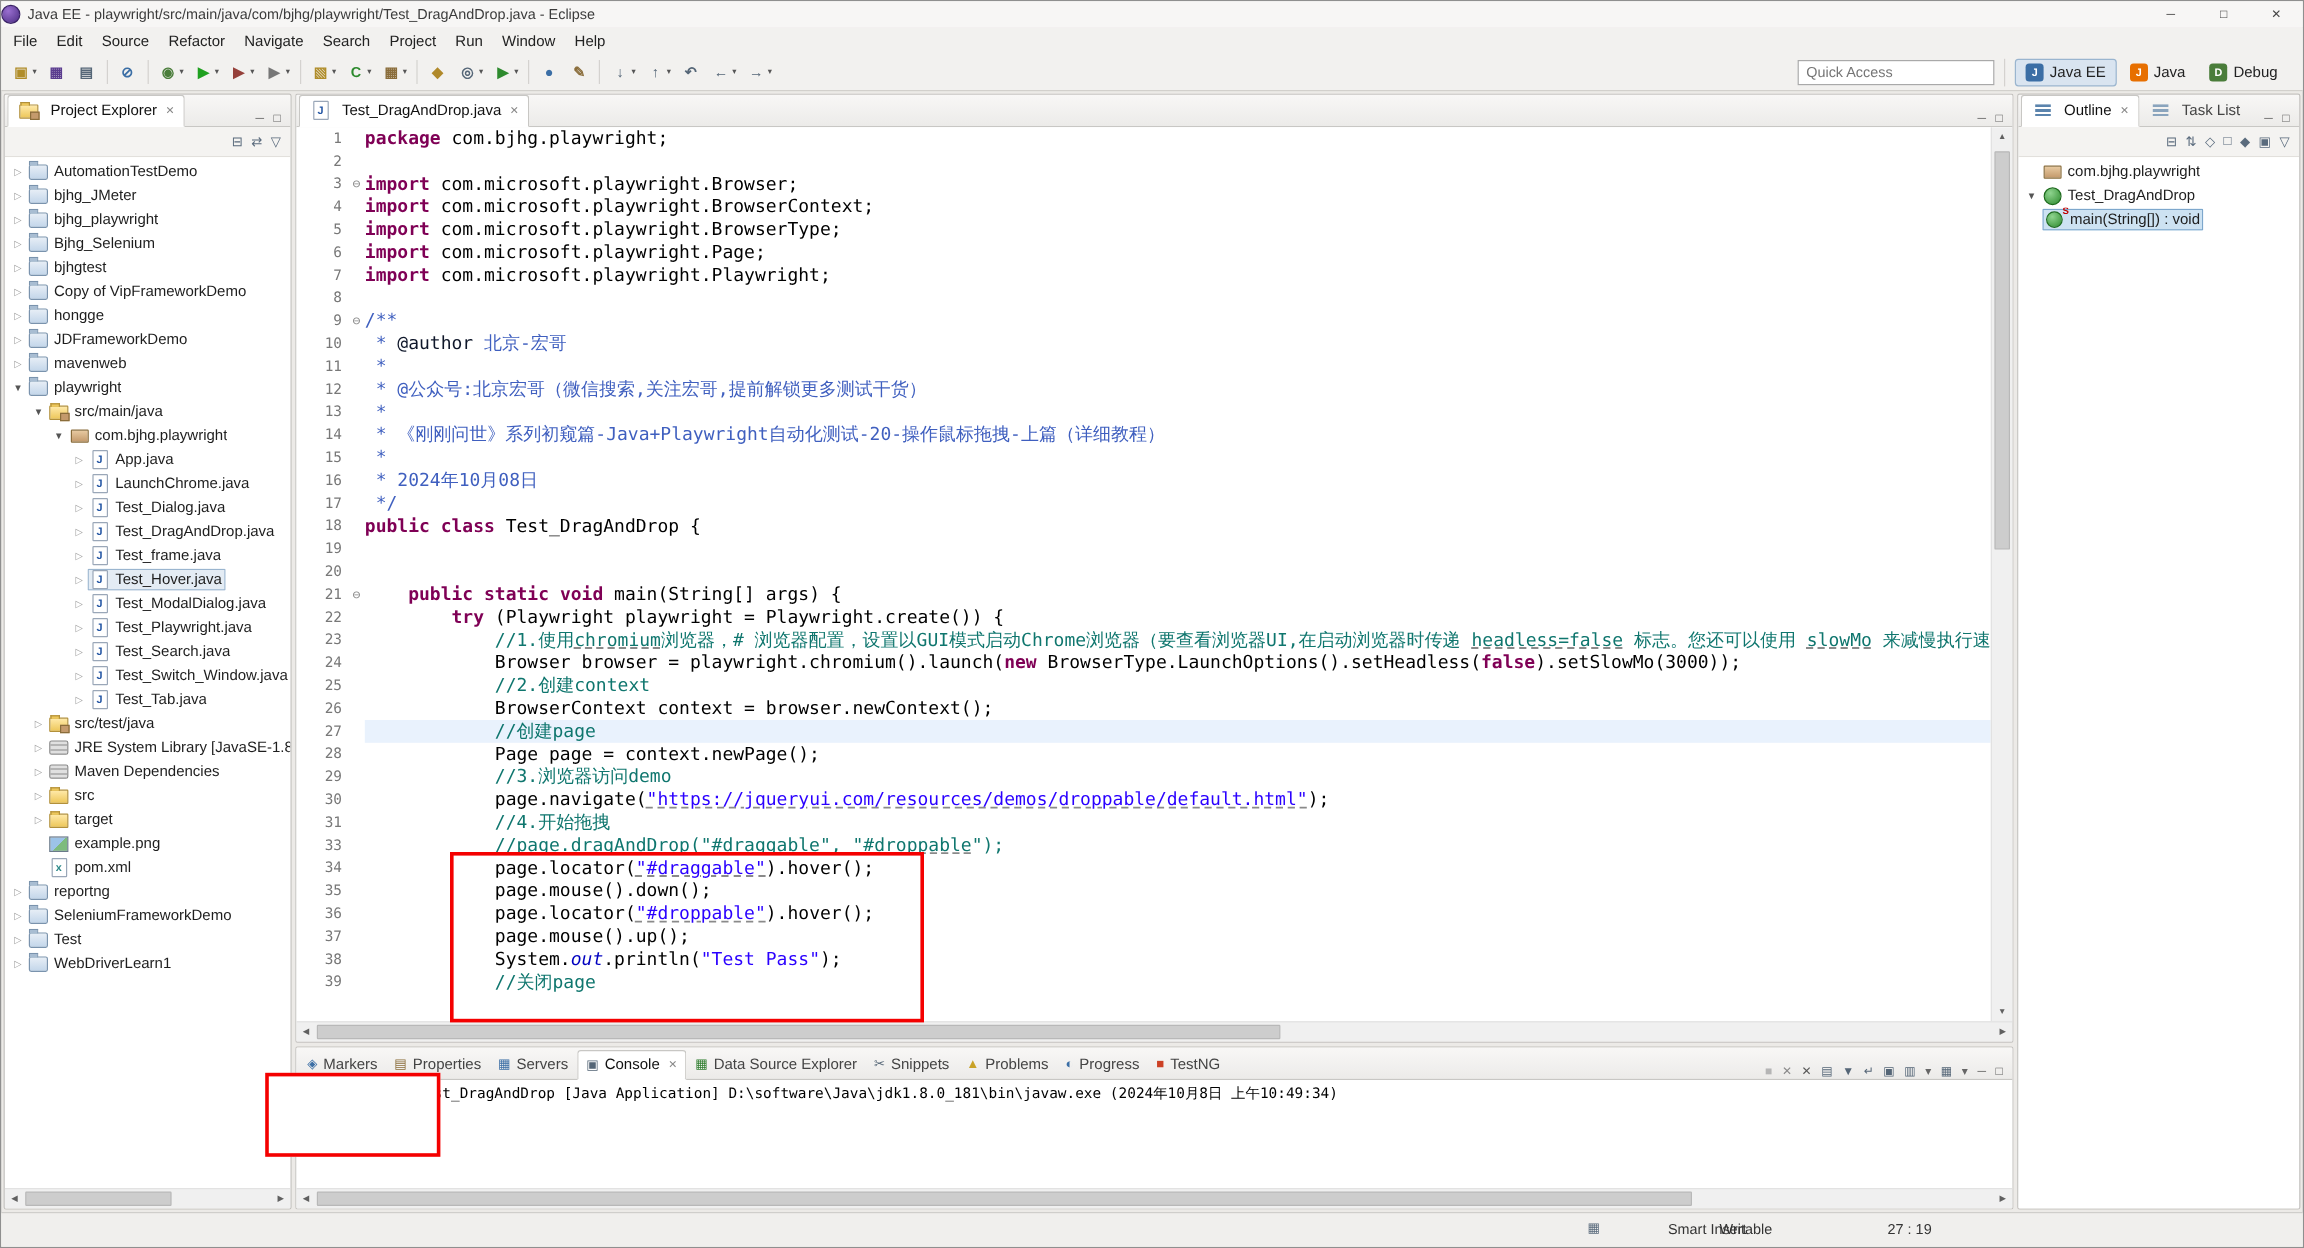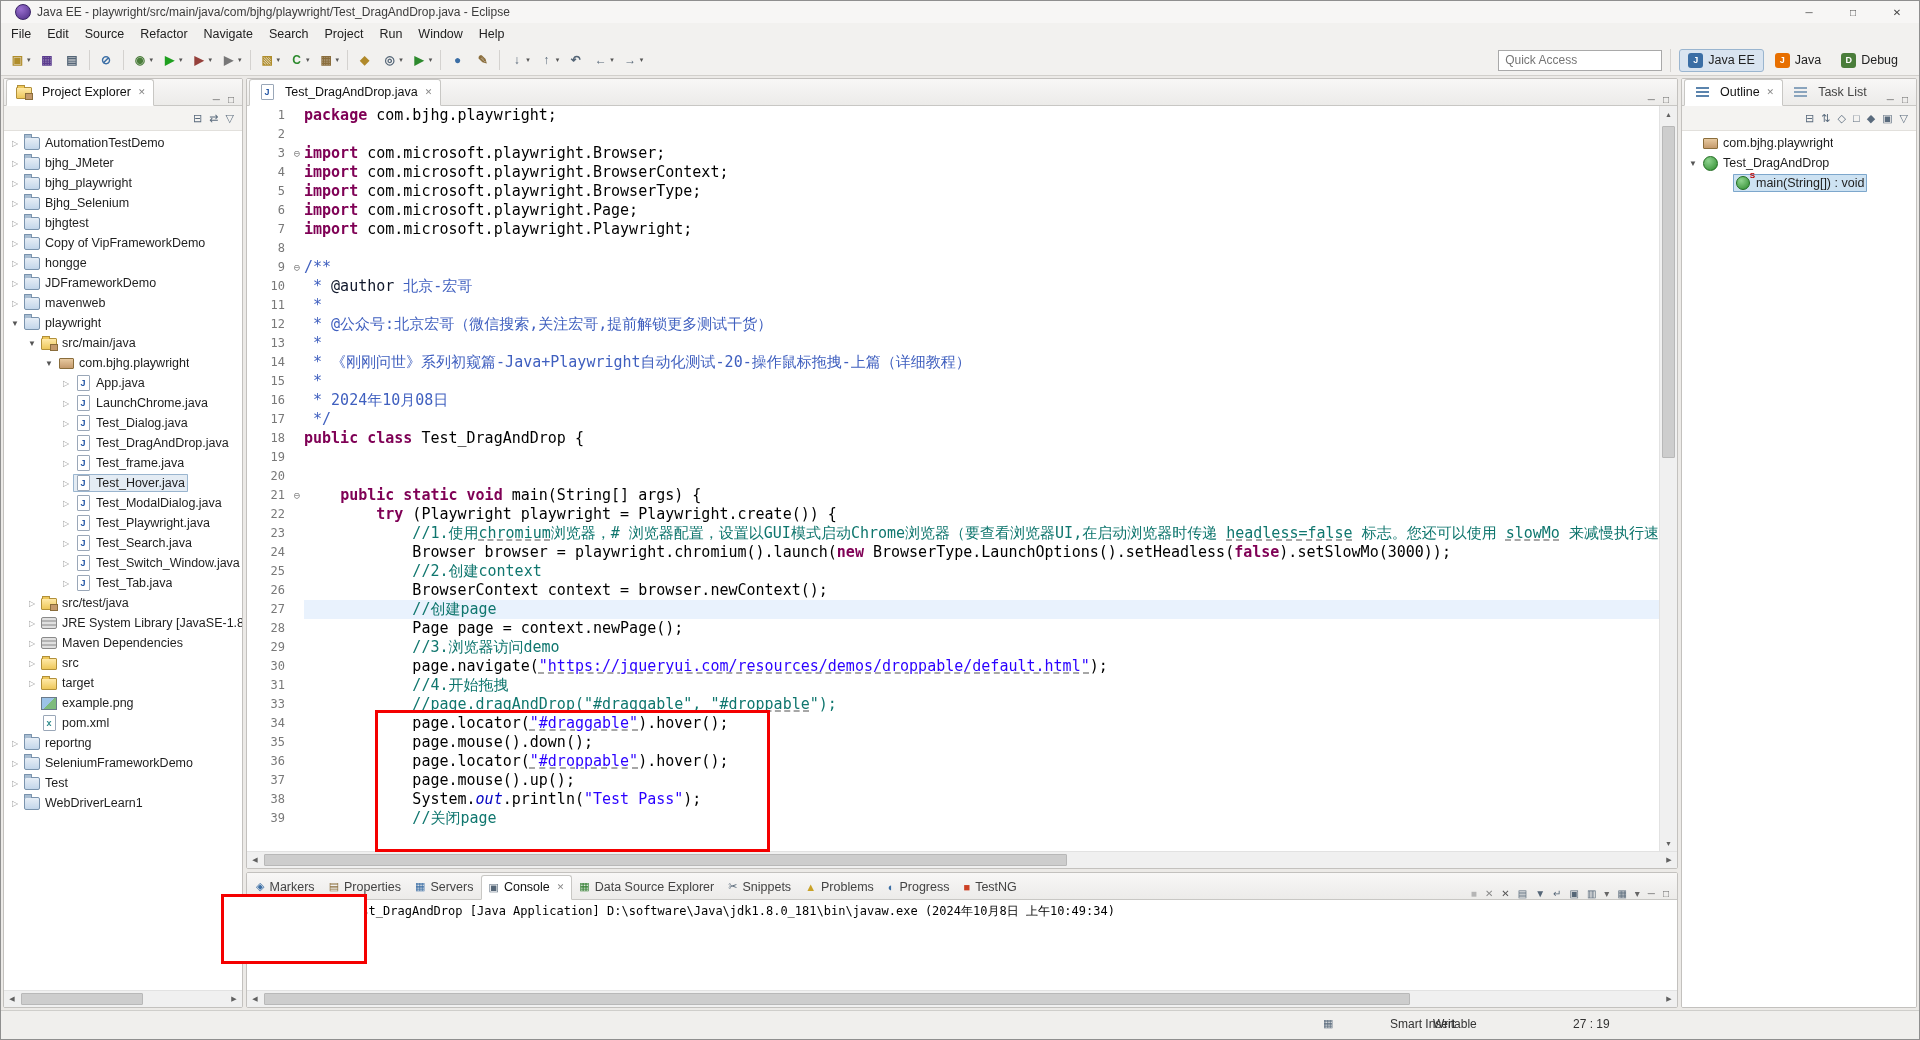--- a/index.html
+++ b/index.html
@@ -1,20 +1,20 @@
 <!DOCTYPE html>
 <html><head>
 <meta charset="utf-8">
 <style>
   html,body{margin:0;padding:0;width:1920px;height:1040px;overflow:hidden;background:#d8d6d2;
     font-family:"Liberation Sans",sans-serif;font-size:13px;-webkit-font-smoothing:antialiased;}
   .window{width:1918px;height:1038px;border:1px solid #8f8f8f;background:#eceae7;position:relative;
     display:flex;flex-direction:column;}
   
-  .titlebar{height:22px;flex:none;display:flex;align-items:center;background:#f7f6f5;padding-left:14px;gap:6px;}
+  .titlebar{height:22px;flex:none;display:flex;align-items:center;background:#f7f6f5;padding-left:0;gap:6px;}
   .eclipse-logo{width:14px;height:14px;border-radius:50%;background:radial-gradient(circle at 35% 30%,#9a6fd0,#4b2d83);
     border:1px solid #3a2266;flex:none;}
   .title-text{font-size:12px;color:#3c3c3c;white-space:nowrap;overflow:hidden;}
   .win-controls{margin-left:auto;display:flex;height:100%;}
   .wbtn{width:44px;display:flex;align-items:center;justify-content:center;font-size:10px;color:#444;}
   
   .menubar{height:22px;flex:none;display:flex;align-items:center;background:#f2f1ef;padding-left:2px;}
   .mitem{padding:2px 8px;font-size:12.5px;color:#222;}
   
   .toolbar{height:30px;flex:none;display:flex;align-items:center;background:#f2f1ef;border-bottom:1px solid #d2d0cc;padding:0 4px;}
@@ -923,21 +923,21 @@
           </div>
           <div class="trow" style="padding-left: 4px;">
             <span class="arrow exp">▼</span>
             <span class="selwrap">
               <span class="ticon">
                 <span class="i-class"></span>
               </span>
               <span class="tlabel">Test_DragAndDrop</span>
             </span>
           </div>
-          <div class="trow" style="padding-left: 37px;">
+          <div class="trow" style="padding-left: 6px;">
             <span class="arrow"></span>
             <span class="selwrap onfocus">
               <span class="ticon">
                 <span class="i-method-static"></span>
               </span>
               <span class="tlabel">main(String[]) : void</span>
             </span>
           </div>
         </div>
     </div>

